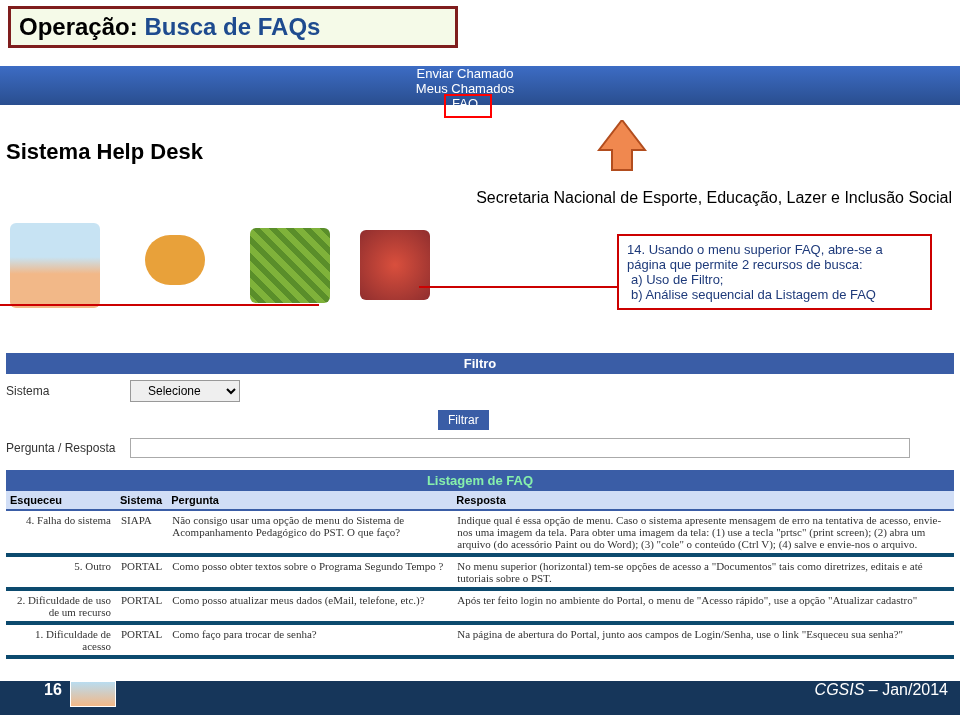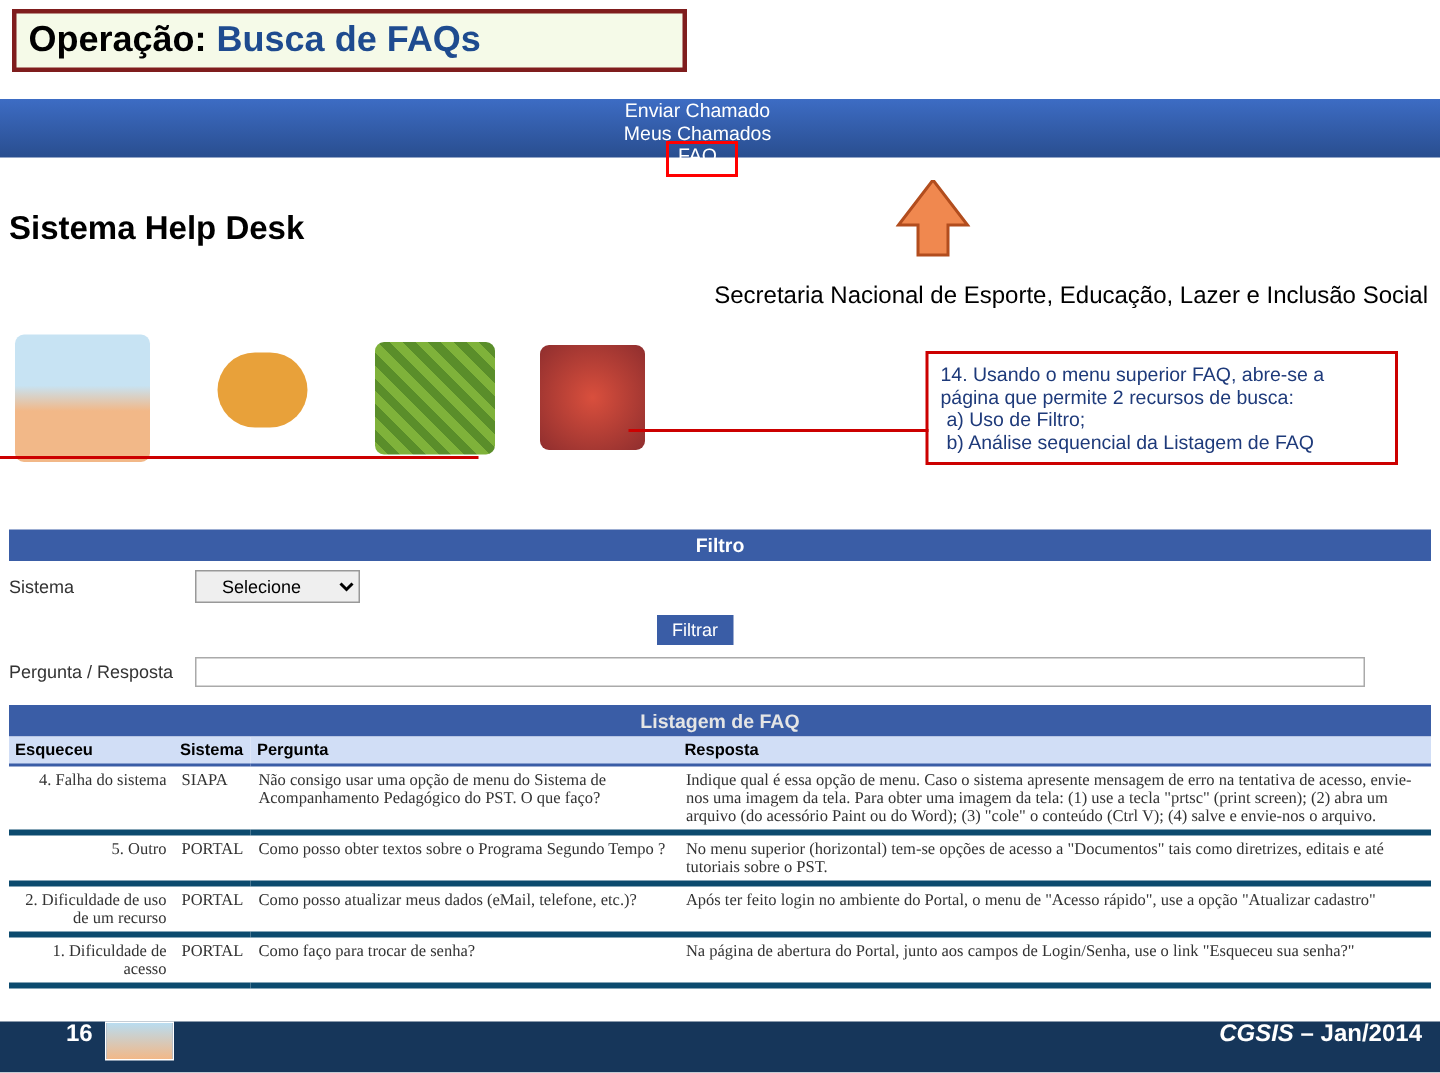--- a/index.html
+++ b/index.html
@@ -130,21 +130,21 @@
       color: #fff;
       border: none;
       font-size: 12px;
       padding: 3px 10px;
       margin-left: 432px;
       cursor: pointer;
     }
     
     .listagem-bar {
       background: #3a5da6;
-      color: #e5e5e5;
+      color: #86efac;
       font-weight: bold;
       text-align: center;
       font-size: 13px;
       padding: 3px 0;
       margin: 12px 6px 0 6px;
     }
     
     .faq-table {
       margin: 0 6px;
       border-collapse: collapse;
@@ -178,21 +178,21 @@
       background: #16365a;
       color: #fff;
       display: flex;
       align-items: flex-start;
       font-size: 16px;
       font-weight: bold;
       padding-left: 34px;
     }
     .footer .pageno { margin-left: 10px; }
     .footer .mini-logo { width: 46px; height: 26px; background: linear-gradient(#b9dcf0,#f2b888); margin-left: 8px; border: 1px solid #fff; }
-    .footer .right { margin-left: auto; margin-right: 12px; font-style: italic; font-weight: bold; }
+    .footer .right { margin-left: auto; margin-right: 12px; font-style: italic; font-weight: normal; }
     .footer .right .dash { font-style: normal; }
   </style>
 </head>
 <body>
 
 <div class="page-title-box">
   <span class="t1">Operação: </span><span class="t2">Busca de FAQs</span>
 </div>
 
 <div class="topbar">

